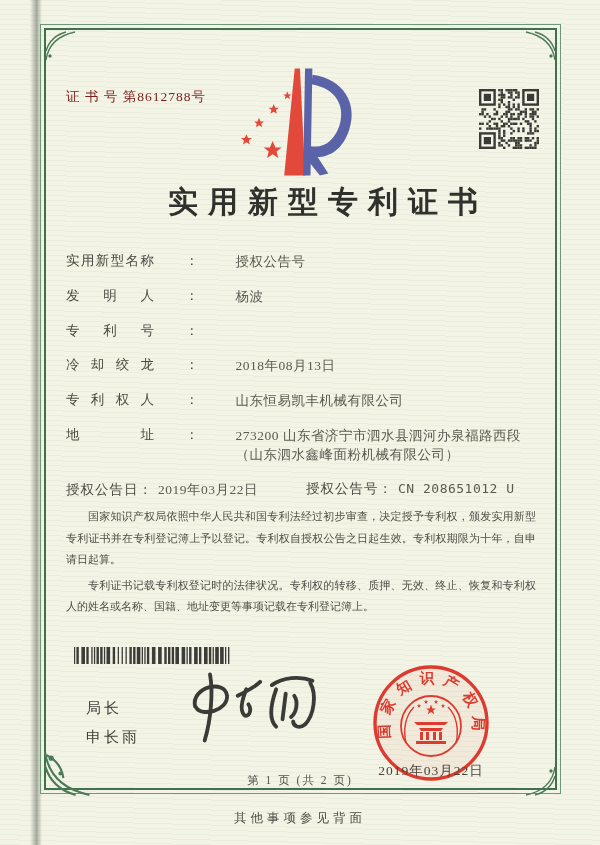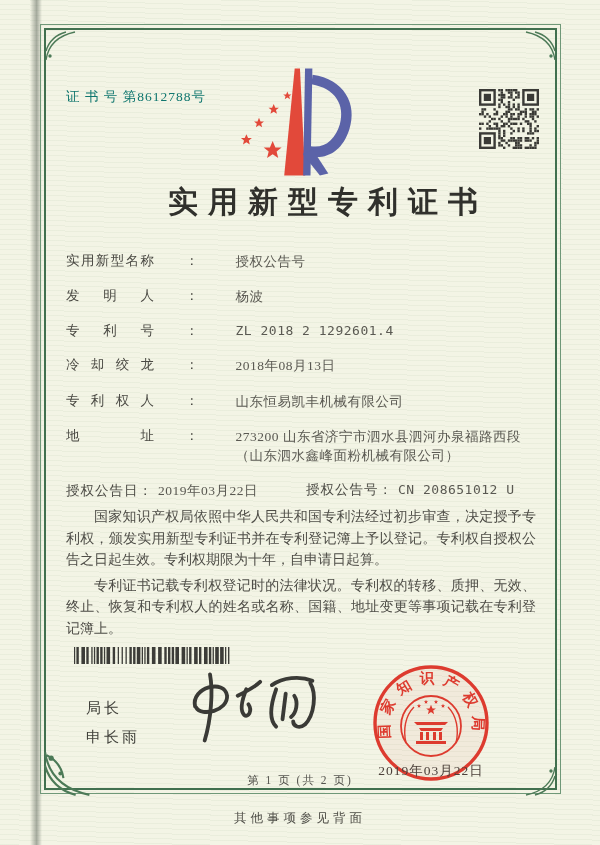--- a/index.html
+++ b/index.html
@@ -17,39 +17,39 @@
     border:1.2px solid #6f9878;box-sizing:border-box;}
   .frame-inner{position:absolute;left:3px;top:3px;right:3px;bottom:3px;
     border:2.2px solid #41704f;box-sizing:border-box;}
   .corner{position:absolute;width:34px;height:34px;}
   .corner svg{display:block;width:100%;height:100%;}
   .c-tl{left:44px;top:28px;}
   .c-tr{right:43px;top:28px;transform:scaleX(-1);}
   .c-bl{left:42px;bottom:44px;width:52px;height:52px;transform:scaleY(-1);}
   .c-br{right:43px;bottom:46px;transform:scale(-1,-1);}
 
-  .cert-no{position:absolute;left:66px;top:88px;font-size:13.5px;color:#0f766e;letter-spacing:1px;}
+  .cert-no{position:absolute;left:66px;top:88px;font-size:13.5px;color:#7f1d1d;letter-spacing:1px;}
   .logo{position:absolute;left:238px;top:58px;width:126px;height:126px;}
   .qr{position:absolute;left:479px;top:89px;width:60px;height:60px;}
   .title{position:absolute;left:0;top:182px;width:100%;text-align:center;
     font-size:30px;font-weight:600;color:#30302c;letter-spacing:10px;margin-left:28px;}
 
   .fields{position:absolute;left:66px;top:252px;width:470px;}
   .f-row{display:flex;align-items:flex-start;margin-bottom:15.5px;font-size:13.5px;color:#504f49;gap:31px;}
   .f-label{display:inline-block;width:88px;text-align:justify;text-align-last:justify;color:#4b4a44;flex:0 0 88px;}
   .f-colon{margin-right:6px;color:#4b4a44;}
   .f-value{color:#5a5952;font-family:"DejaVu Sans Mono",monospace;font-size:13px;letter-spacing:0.5px;line-height:1.45;}
   .f-value.cjk{font-family:"Liberation Serif",serif;font-size:13.5px;}
   .addr .f-value{width:372px;}
   .grant-row{display:flex;font-size:13.5px;color:#504f49;margin-top:2px;}
   .grant-pair{display:flex;align-items:baseline;}
   .grant-pair.second{margin-left:48px;}
   .g-label{letter-spacing:1px;color:#4b4a44;}
 
-  .body-text{position:absolute;left:66px;top:506px;width:470px;font-size:14px;
+  .body-text{position:absolute;left:66px;top:506px;width:470px;font-size:11px;
     line-height:21.5px;color:#4e4d47;text-align:justify;}
   .body-text p{margin:0 0 4px 0;text-indent:2em;}
 
   .barcode{position:absolute;left:74px;top:647px;width:158px;height:17px;}
 
   .director{position:absolute;left:86px;top:694px;font-size:15px;color:#3f3f39;letter-spacing:3px;line-height:29px;}
   .signature{position:absolute;left:178px;top:668px;width:160px;height:88px;}
 
   .seal{position:absolute;left:356px;top:650px;width:150px;height:150px;}
   .seal-date{position:absolute;left:348px;top:762px;width:166px;text-align:center;
@@ -330,21 +330,20 @@
       <span class="f-value cjk">授权公告号</span>
     </div>
     <div class="f-row">
       <span class="f-label">发明人</span>
         <span class="f-colon">：</span>
       <span class="f-value cjk">杨波</span>
     </div>
     <div class="f-row">
       <span class="f-label">专利号</span>
         <span class="f-colon">：</span>
-      <span class="f-value">ZL 2018 2 1292601.4</span>
     </div>
     <div class="f-row">
       <span class="f-label">冷却绞龙</span>
         <span class="f-colon">：</span>
       <span class="f-value cjk">2018年08月13日</span>
     </div>
     <div class="f-row">
       <span class="f-label">专利权人</span>
         <span class="f-colon">：</span>
       <span class="f-value cjk">山东恒易凯丰机械有限公司</span>

